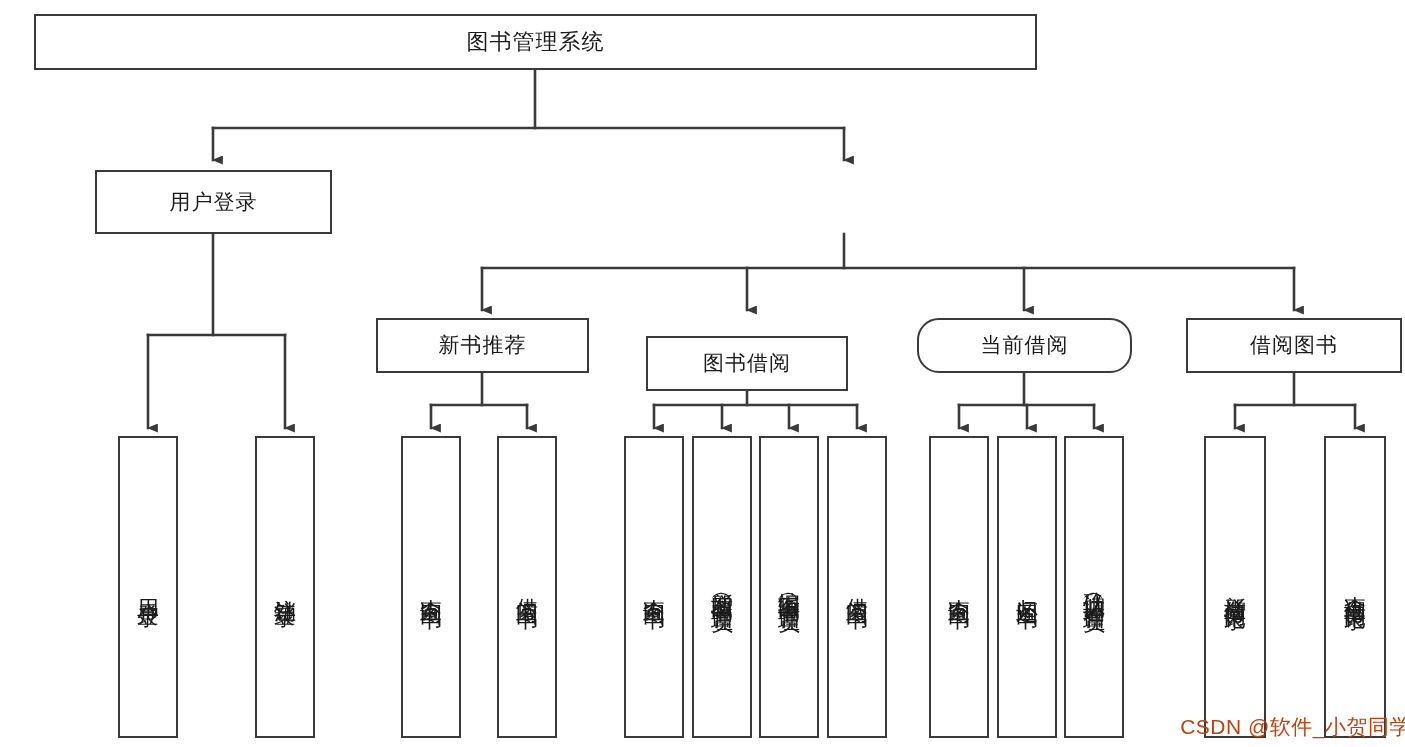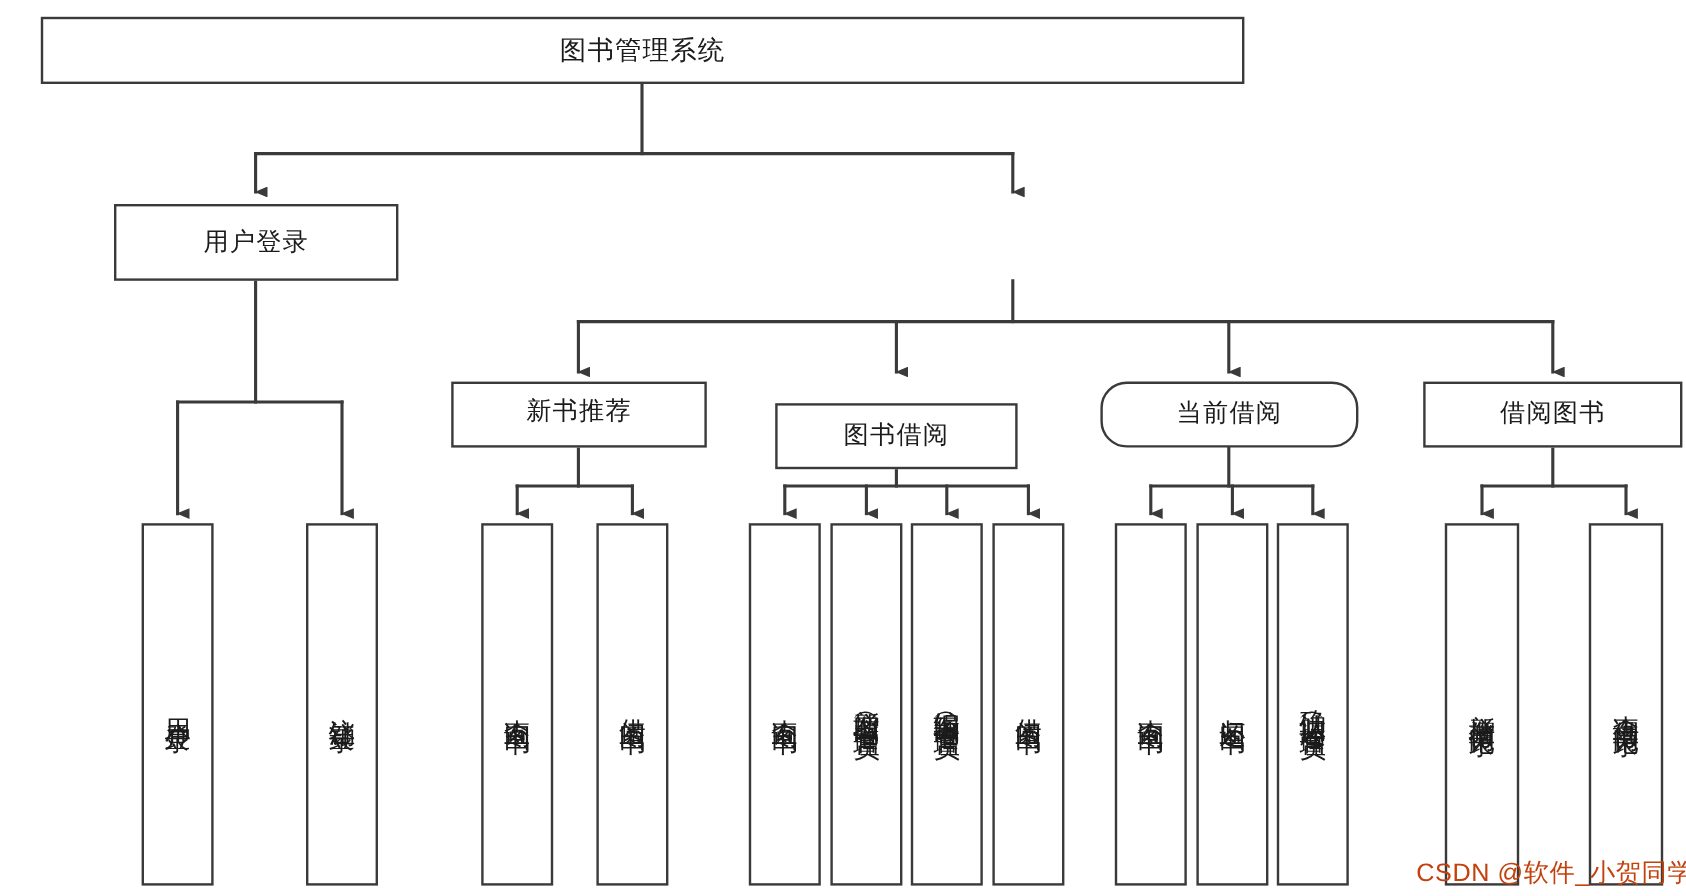--- a/index.html
+++ b/index.html
@@ -113,21 +113,21 @@
   </svg>
 
   <div class="node h root" style="left:20px;top:14px;width:1003px;height:56px;">
     <span class="lbl">图书管理系统</span>
   </div>
 
   <div class="node h" style="left:81px;top:170px;width:237px;height:64px;">
     <span class="lbl">用户登录</span>
   </div>
 
-  <div class="node h" style="left:362px;top:318px;width:213px;height:55px;font-family:Liberation Mono, monospace;">
+  <div class="node h" style="left:362px;top:318px;width:213px;height:55px;">
     <span class="lbl">新书推荐</span>
   </div>
   <div class="node h" style="left:632px;top:336px;width:202px;height:55px;">
     <span class="lbl">图书借阅</span>
   </div>
   <div class="node h" style="left:903px;top:318px;width:215px;height:55px;border-radius:22px;">
     <span class="lbl">当前借阅</span>
   </div>
   <div class="node h" style="left:1172px;top:318px;width:216px;height:55px;">
     <span class="lbl">借阅图书</span>

